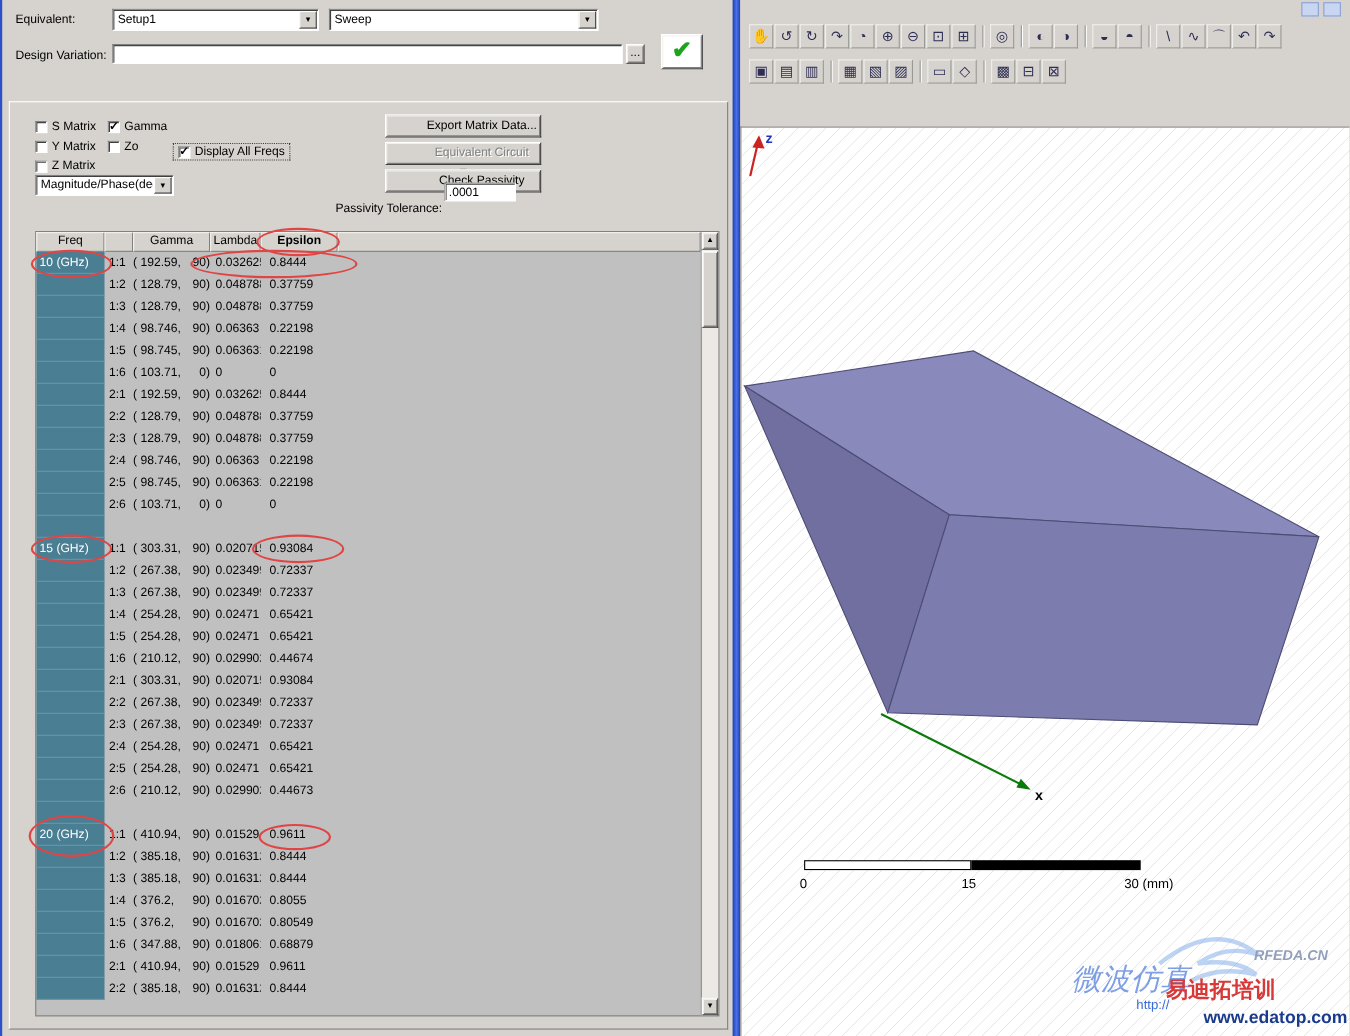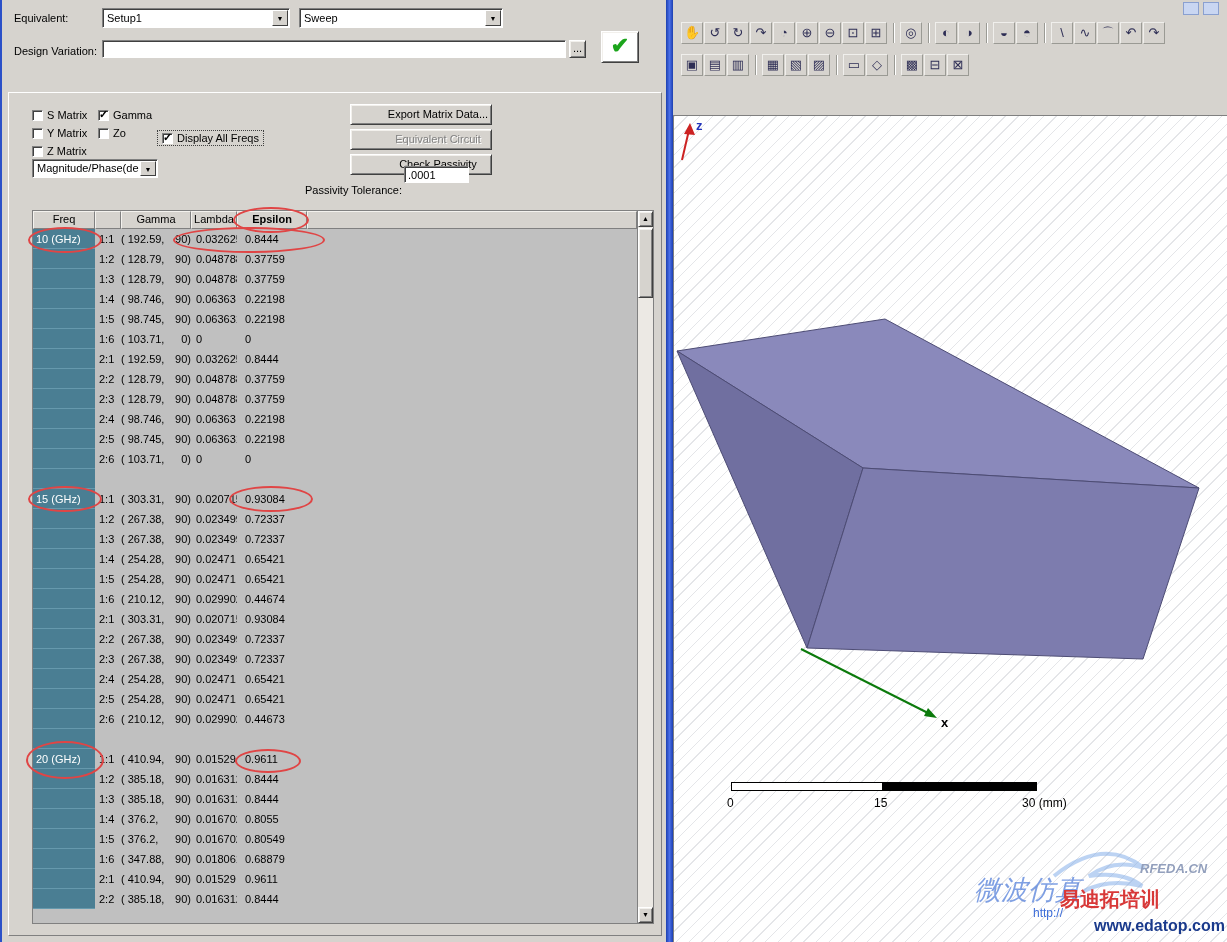--- a/index.html
+++ b/index.html
@@ -111,21 +111,21 @@
 <body>
 
 <div class="left-panel">
 
   <span class="lbl" style="left:12px; top:12px;">Equivalent:</span>
 
   <div class="dd" style="left:100px; top:8px; width:188px;">
     <span class="dd-text">Setup1</span>
     <span class="dd-arrow">▼</span>
   </div>
-  <div class="dd" style="left:297px; top:8px; width:204px;">
+  <div class="dd" style="left:297px; top:8px; width:245px;">
     <span class="dd-text">Sweep</span>
     <span class="dd-arrow">▼</span>
   </div>
 
   <span class="lbl" style="left:12px; top:45px;">Design Variation:</span>
   <input class="txt-input" style="left: 100px; top: 40px; width: 464px; height: 18px;" value="">
   <div class="btn" style="position:absolute; left:567px; top:40px; width:17px; height:18px; line-height:14px;">...</div>
   <div class="btn" style="position:absolute; left:599px; top:31px; width:38px; height:32px; background:#ffffff; font-size:22px; line-height:28px; color:#1ca51c; font-weight:bold;">✔</div>
 
 

